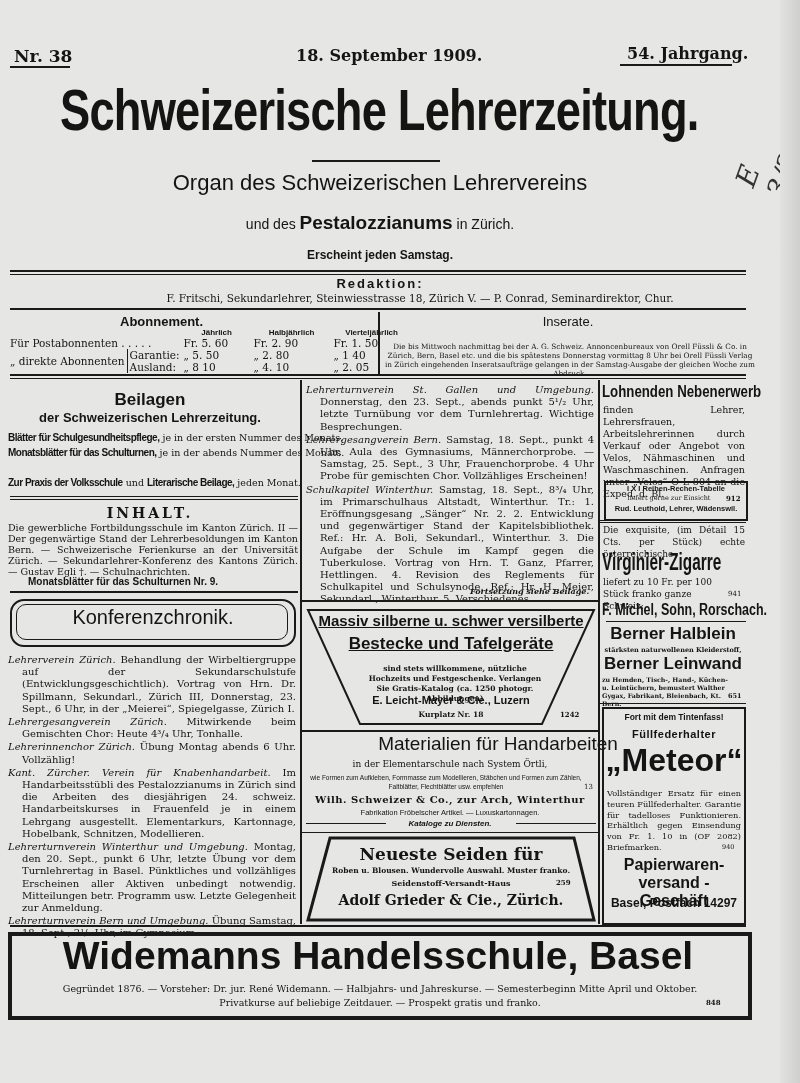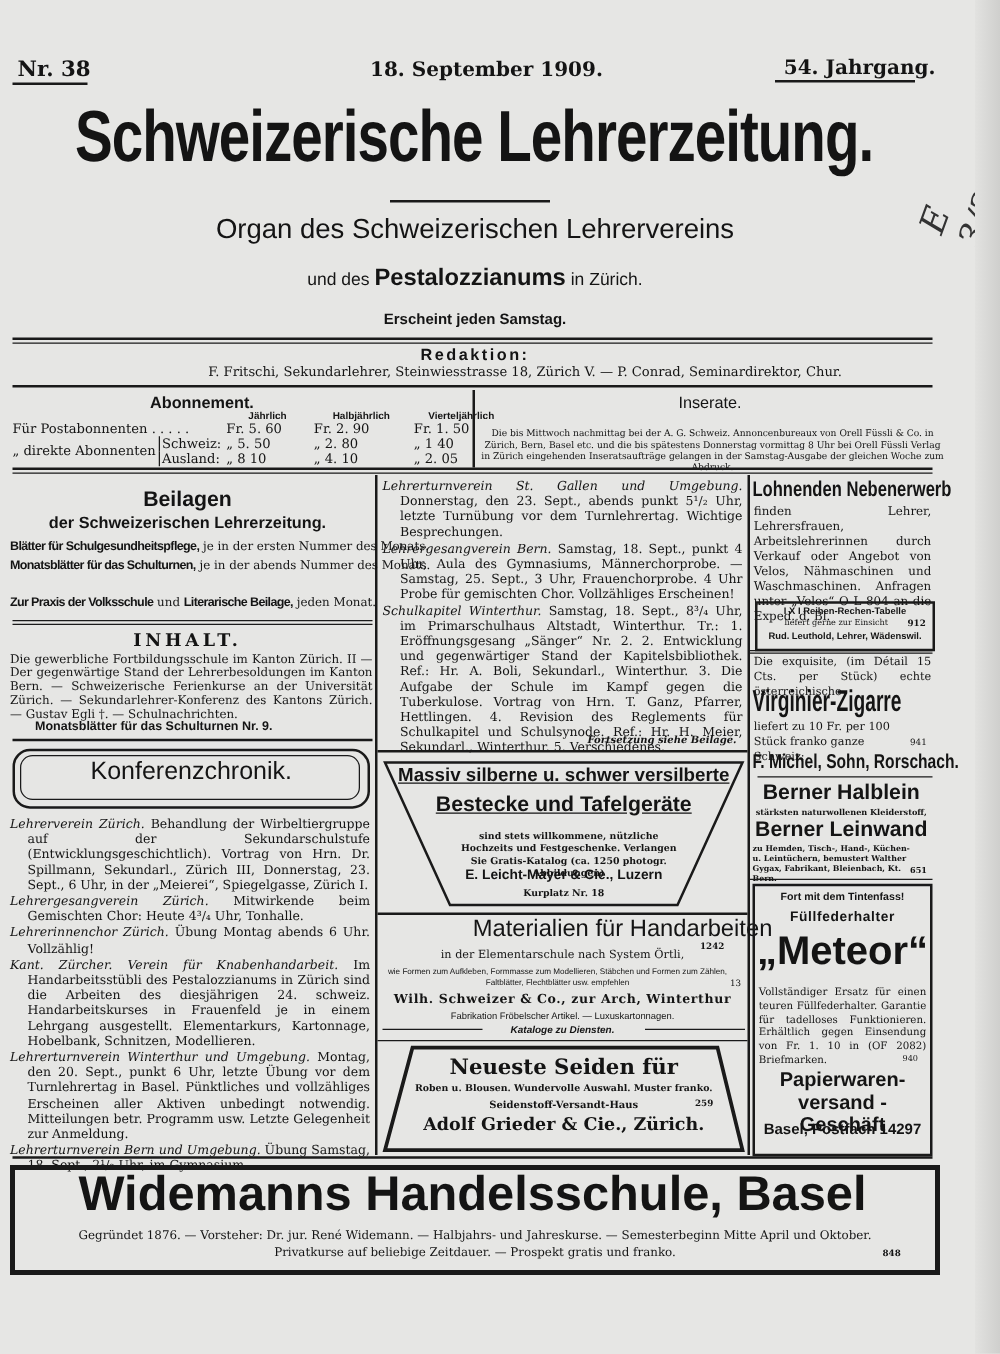--- a/index.html
+++ b/index.html
@@ -110,21 +110,21 @@
         <th style="width:80px">Vierteljährlich</th>
       </tr>
       <tr>
         <td colspan="2">Für Postabonnenten . . . . .</td>
         <td>Fr. 5. 60</td>
         <td>Fr. 2. 90</td>
         <td>Fr. 1. 50</td>
       </tr>
       <tr>
         <td rowspan="2" style="border-right:1px solid #1a1a1a;">„ direkte Abonnenten</td>
-        <td>Schweiz:</td>
+        <td>Garantie:</td>
         <td>„ 5. 50</td>
         <td>„ 2. 80</td>
         <td>„ 1 40</td>
       </tr>
       <tr>
         <td>Ausland:</td>
         <td>„ 8 10</td>
         <td>„ 4. 10</td>
         <td>„ 2. 05</td>
       </tr>
@@ -184,21 +184,21 @@
   <div class="hr" style="left:302px;top:600px;width:296px;height:2px;"></div>
 
   <svg class="abs" style="left:304px;top:606px;" width="294" height="122">
     <polygon points="4,4 290,4 238,118 56,118" fill="none" stroke="#1a1a1a" stroke-width="2"></polygon>
   </svg>
   <div class="abs c cond" style="left:304px;top:612px;width:294px;font-size:15px;text-decoration:underline;">Massiv silberne u. schwer versilberte</div>
   <div class="abs c cond" style="left:304px;top:634px;width:294px;font-size:17px;text-decoration:underline;">Bestecke und Tafelgeräte</div>
   <div class="abs c" style="left:365px;top:664px;width:180px;font-size:7.5px;line-height:10px;font-weight:bold;">sind stets willkommene, nützliche Hochzeits und Festgeschenke. Verlangen Sie Gratis-Katalog (ca. 1250 photogr. Abbildungen)</div>
   <div class="abs c sans" style="left:304px;top:694px;width:294px;font-size:11px;font-weight:bold;">E. Leicht-Mayer &amp; Cie., Luzern</div>
   <div class="abs c" style="left:304px;top:710px;width:294px;font-size:7.5px;font-weight:bold;">Kurplatz Nr. 18</div>
-  <div class="abs" style="left:560px;top:710px;font-size:7px;font-weight:bold;margin-top:42px;">1242</div>
+  <div class="abs" style="left:560px;top:710px;font-size:7px;font-weight:bold;">1242</div>
   <div class="hr" style="left:302px;top:730px;width:296px;height:2px;"></div>
 
   <div class="abs mat-h">Materialien für Handarbeiten</div>
   <div class="abs c" style="left:302px;top:759px;width:296px;font-size:9px;">in der Elementarschule nach System Örtli,</div>
   <div class="abs c small sans" style="left:304px;top:773px;width:284px;font-size:6.5px;">wie Formen zum Aufkleben, Formmasse zum Modellieren, Stäbchen und Formen zum Zählen, Faltblätter, Flechtblätter usw. empfehlen</div>
   <div class="abs" style="left:584px;top:783px;font-size:7px;">13</div>
   <div class="abs c" style="left:302px;top:794px;width:296px;font-size:10px;font-weight:bold;letter-spacing:0.5px;">Wilh. Schweizer &amp; Co., zur Arch, Winterthur</div>
   <div class="abs c sans" style="left:302px;top:808px;width:296px;font-size:7.5px;">Fabrikation Fröbelscher Artikel. — Luxuskartonnagen.</div>
   <div class="abs c sans" style="left:302px;top:819px;width:296px;font-size:8px;font-weight:bold;font-style:italic;">Kataloge zu Diensten.</div>
   <div class="hr" style="left:306px;top:823px;width:80px;height:1px;"></div>

